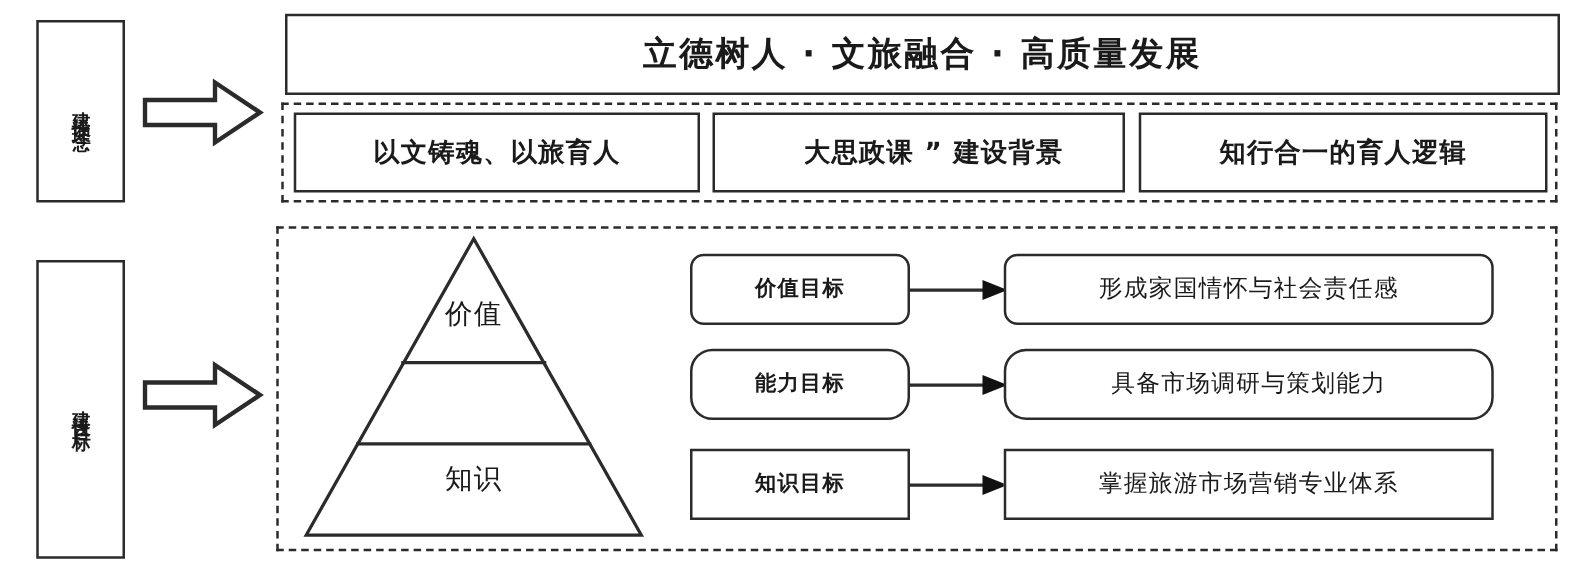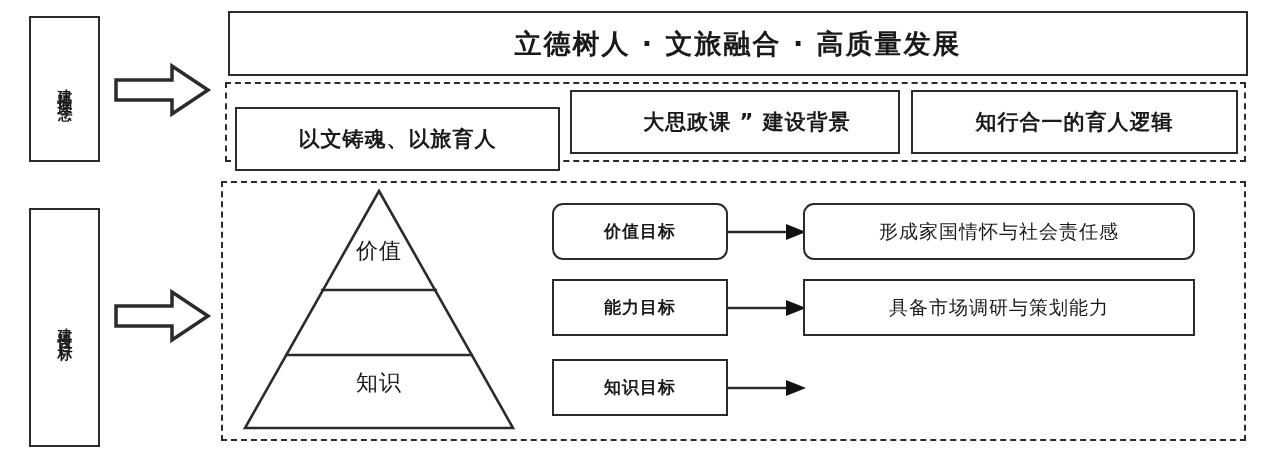--- a/index.html
+++ b/index.html
@@ -47,21 +47,21 @@
   #concept-dashed{left:225px;top:82px;width:1021px;height:80px;}
 
   #banner{
     left:228px;top:11px;width:1020px;height:65px;
     font-size:27px;font-weight:700;letter-spacing:2px;
   }
   .concept-item{
     top:90px;height:64px;
     font-size:21px;font-weight:700;letter-spacing:1px;
   }
-  #concept-0{left:235px;width:325px;margin-top:17px;}
+  #concept-0{left:235px;width:325px;}
   #concept-1{left:570px;width:330px;padding-left:24px;}
   #concept-2{left:911px;width:327px;}
 
   
   #goal-dashed{left:221px;top:181px;width:1025px;height:260px;}
 
   
   #pyramid{position:absolute;left:240px;top:186px;width:278px;height:248px;}
   #pyramid svg{display:block;}
   .pyr-label{
@@ -76,21 +76,21 @@
   
   .goal-small{
     left:552px;width:176px;height:57px;
     font-size:17px;font-weight:700;letter-spacing:1px;
   }
   .goal-big{
     left:803px;width:392px;height:57px;
     font-size:19px;font-weight:400;letter-spacing:1px;
   }
   .row0{top:203px;border-radius:11px;}
-  .row1{top:279px;}
+  .row1{top:279px;border-radius:18px;}
   .row2{top:359px;}
 
   .connector{position:absolute;left:728px;width:78px;height:20px;}
   .connector svg{display:block;}
   .c0{top:222px;}
   .c1{top:298px;}
   .c2{top:378px;}
 </style>
 </head>
 <body>
@@ -155,14 +155,15 @@
   </div>
   <div class="box goal-big row1">具备市场调研与策划能力</div>
 
   <div class="box goal-small row2">知识目标</div>
   <div class="connector c2">
     <svg viewBox="0 0 78 20" width="78" height="20">
       <line x1="0" y1="10" x2="60" y2="10" stroke="#2b2b2b" stroke-width="2.6"></line>
       <polygon points="58,2 78,10 58,18" fill="#111111"></polygon>
     </svg>
   </div>
+  <div class="box goal-big row2">掌握旅游市场营销专业体系</div>
 
 </div>
 
 </body></html>

